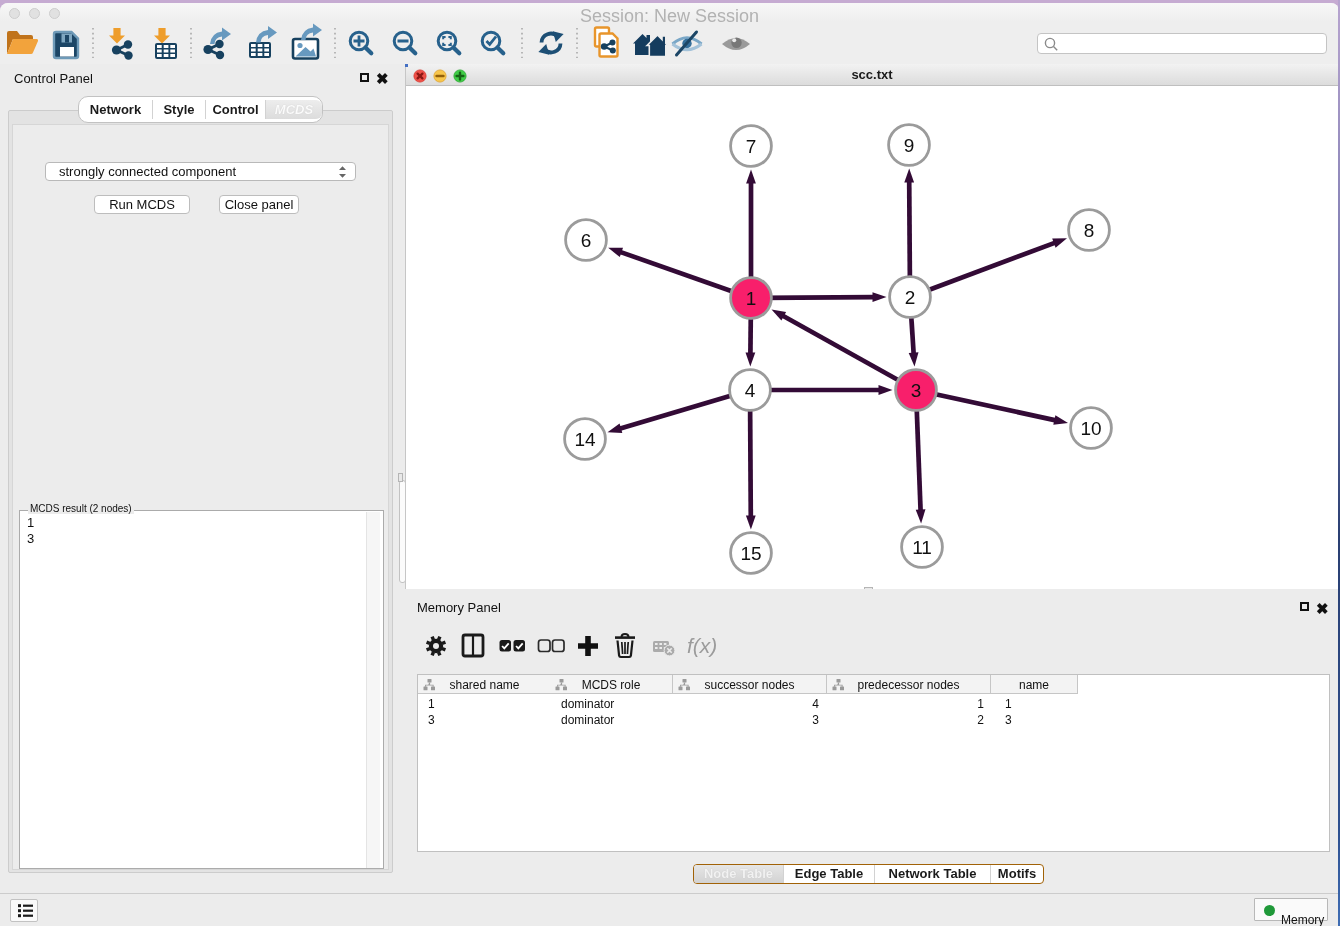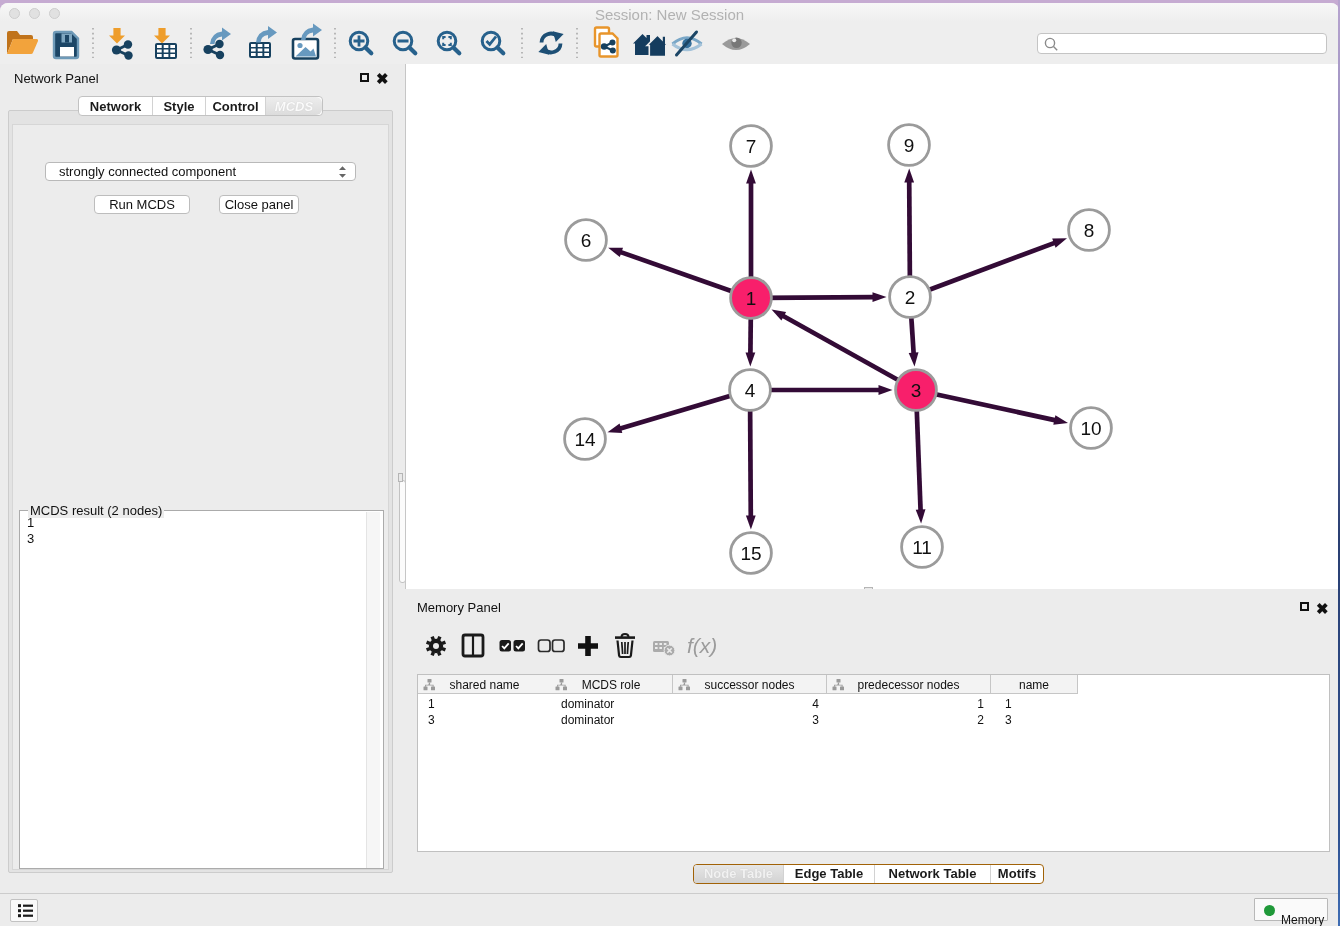--- a/index.html
+++ b/index.html
@@ -9,32 +9,32 @@
   background:linear-gradient(#b7a4cf 0%, #7a7ab0 32%, #2a3f72 58%, #2e5191 90%, #3f6db4 100%); }
 #window { position:absolute; left:0; top:3px; width:1339px; height:923px;
   background:#ececec; border-radius:8px 8px 0 0; overflow:hidden; }
 
 #titlebar { position:absolute; left:0; top:0; width:100%; height:20px;
   background:linear-gradient(#f7f7f7,#eeeeee); border-bottom:1px solid #d9d9d9; }
 .tl-circ { position:absolute; top:4.5px; width:11.5px; height:11.5px; border-radius:50%;
   background:#e1e1e1; border:1px solid #cdcdcd; }
 #titlebar .t1{left:8.5px;} #titlebar .t2{left:28.5px;} #titlebar .t3{left:48.5px;}
 #wintitle { position:absolute; top:3px; width:100%; text-align:center;
-  font-size:15px; color:#b2b2b2; }
+  font-size:18px; color:#b2b2b2; }
 
 #toolbar { position:absolute; left:0; top:19px; width:100%; height:42px; background:#eeeeee; }
 #search { position:absolute; left:1037px; top:11px; width:290px; height:21px;
   background:#fff; border:1px solid #c4c4c4; border-radius:4px; }
 
 #cpanel { position:absolute; left:0; top:61px; width:400px; height:829px; background:#ececec; }
 #cpanel-head { position:absolute; left:14px; top:7px; font-size:13px; color:#111; }
 .mini-sq { position:absolute; width:9px; height:9px; border:2px solid #111; background:transparent; }
 .mini-x  { position:absolute; font-size:15px; font-weight:bold; color:#111; line-height:1; }
-#tabs { position:absolute; left:78px; top:32px; z-index:2; width:245px; height:20px;
-  background:#fff; border:1px solid #c2c2c2; border-radius:4px; display:flex; }
+#tabs { position:absolute; left:78px; top:32px; z-index:2; width:245px; height:27px;
+  background:#fff; border:1px solid #c2c2c2; border-radius:10px; display:flex;align-items:center; }
 #tabs .tab { flex:none; text-align:center; font-size:13px; font-weight:bold; color:#1a1a1a;
   line-height:19px; border-right:1px solid #d2d2d2; }
 #tabs .tab:last-child { border-right:none; border-radius:0 6px 6px 0;
   background:linear-gradient(#ededed,#dcdcdc); color:#fbfbfb; font-weight:bold;
   text-shadow:0 0 1px #c0c0c0;font-style:italic; }
 #cp-outer { position:absolute; left:8px; top:46px; width:385px; height:763px;
   background:#e3e3e3; border:1px solid #cccccc; border-radius:2px; }
 #cp-inner { position:absolute; left:3px; top:13px; width:377px; height:746px;
   background:#ececec; border:1px solid #d6d6d6; }
 #opt-label { position:absolute; left:0; top:14px; width:100%; text-align:center;
@@ -43,21 +43,21 @@
   background:#fff; border:1px solid #b9b9b9; border-radius:4px;
   font-size:13px; color:#111; line-height:17px; padding-left:13px; }
 #dd-arrows { position:absolute; right:7px; top:1px; }
 .cbtn { position:absolute; top:70px; height:19px; background:#fff; border:1px solid #bdbdbd;
   border-radius:4px; font-size:13px; color:#111; text-align:center; line-height:17px; }
 #btn-run { left:81px; width:96px; }
 #btn-close { left:206px; width:80px; }
 #mcds-box { position:absolute; left:6px; top:385px; width:365px; height:359px;
   background:#fff; border:1px solid #ababab; }
 #mcds-label { position:absolute; left:8px; top:-8px; background:#ececec; padding:0 2px;
-  font-size:13px; color:#111; }
+  font-size:10px; color:#111; }
 #mcds-box .itm { position:absolute; left:7px; font-size:13px; color:#111; }
 #mcds-sb { position:absolute; right:3px; top:1px; width:14px; height:356px;
   background:#f6f6f6; border-left:1px solid #e4e4e4; }
 #cp-scroll { position:absolute; left:399px; top:477px; width:7px; height:103px;
   background:#fbfbfb; border:1px solid #c2c2c2; border-radius:3px; }
 
 #netframe { position:absolute; left:405px; top:61px; width:933px; height:525px; background:#fff;
   border-left:1px solid #c6c6c6; }
 #net-titlebar { position:absolute; left:0; top:0; width:100%; height:22px;
   background:linear-gradient(#f2f2f2,#dcdcdc); border-bottom:1px solid #bfbfbf; }
@@ -215,21 +215,21 @@
 </svg>
 <div id="search"></div>
 <svg style="position:absolute;left:1044px;top:15px;" width="15" height="15" viewBox="0 0 15 15">
 <g stroke="#8a8a8a" stroke-width="1.4" fill="none">
           <circle cx="6" cy="6" r="4.6"></circle>
           <line x1="9.5" y1="9.5" x2="13.2" y2="13.2"></line>
         </g>
       </svg>
     </div>
   <div id="cpanel">
-    <div id="cpanel-head">Network Panel</div>
+    <div id="cpanel-head">Control Panel</div>
     <div class="mini-sq" style="left:360px; top:9px;"></div>
     <div class="mini-x" style="left:376px; top:7px;">✖</div>
     <div id="tabs">
       <div class="tab" style="width:74px;">Network</div>
       <div class="tab" style="width:53px;">Style</div>
       <div class="tab" style="width:60px;">Control</div>
       <div class="tab" style="width:56px;">MCDS</div>
     </div>
     <div id="cp-outer">
       <div id="cp-inner">
@@ -244,20 +244,32 @@
           <div id="mcds-label">MCDS result (2 nodes)</div>
           <div class="itm" style="top:4px;">1</div>
           <div class="itm" style="top:20px;">3</div>
           <div id="mcds-sb"></div>
         </div>
       </div>
     </div>
   </div>
   <div id="cp-scroll"></div>
   <div id="netframe">
+    <div id="net-titlebar">
+      <div id="blue-corner"></div>
+      <svg width="70" height="22" viewBox="0 0 70 22" style="position:absolute;left:0;top:0;">
+        <circle cx="14" cy="12" r="6.1" fill="#ef5048" stroke="#d5372e" stroke-width="0.8"></circle>
+        <path d="M11.6 9.6 L16.4 14.4 M16.4 9.6 L11.6 14.4" stroke="#8c1713" stroke-width="2.3" stroke-linecap="round"></path>
+        <circle cx="34" cy="12" r="6.1" fill="#f7c64c" stroke="#dfa32e" stroke-width="0.8"></circle>
+        <path d="M30.6 12 H37.4" stroke="#92600a" stroke-width="2.6" stroke-linecap="round"></path>
+        <circle cx="54" cy="12" r="6.1" fill="#3fcc46" stroke="#2aa431" stroke-width="0.8"></circle>
+        <path d="M50.6 12 H57.4 M54 8.6 V15.4" stroke="#156315" stroke-width="2.4" stroke-linecap="round"></path>
+      </svg>
+      <div id="net-title">scc.txt</div>
+    </div>
     <svg id="graph" width="933" height="503" viewBox="0 0 933 503">
         <g stroke="#330b36" stroke-width="4.7" fill="#330b36">
 <line x1="345.0" y1="212.0" x2="345.0" y2="96.0"></line>
 <polygon stroke="none" points="345.0,83.5 349.9,97.5 340.1,97.5"></polygon>
 <line x1="345.0" y1="212.0" x2="214.0" y2="165.9"></line>
 <polygon stroke="none" points="202.2,161.8 217.0,161.8 213.8,171.1"></polygon>
 <line x1="345.0" y1="212.0" x2="468.0" y2="211.2"></line>
 <polygon stroke="none" points="480.5,211.1 466.5,216.1 466.5,206.3"></polygon>
 <line x1="345.0" y1="212.0" x2="344.4" y2="268.0"></line>
 <polygon stroke="none" points="344.3,280.5 339.5,266.4 349.3,266.6"></polygon>

